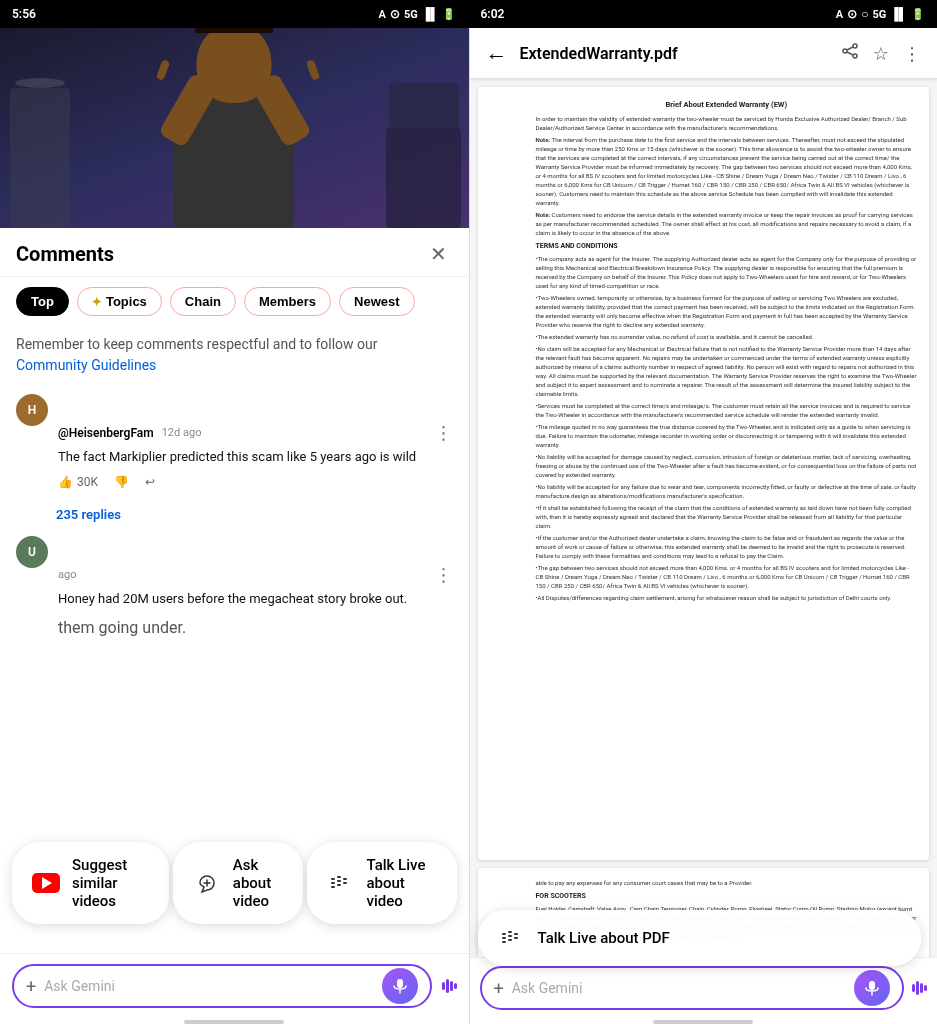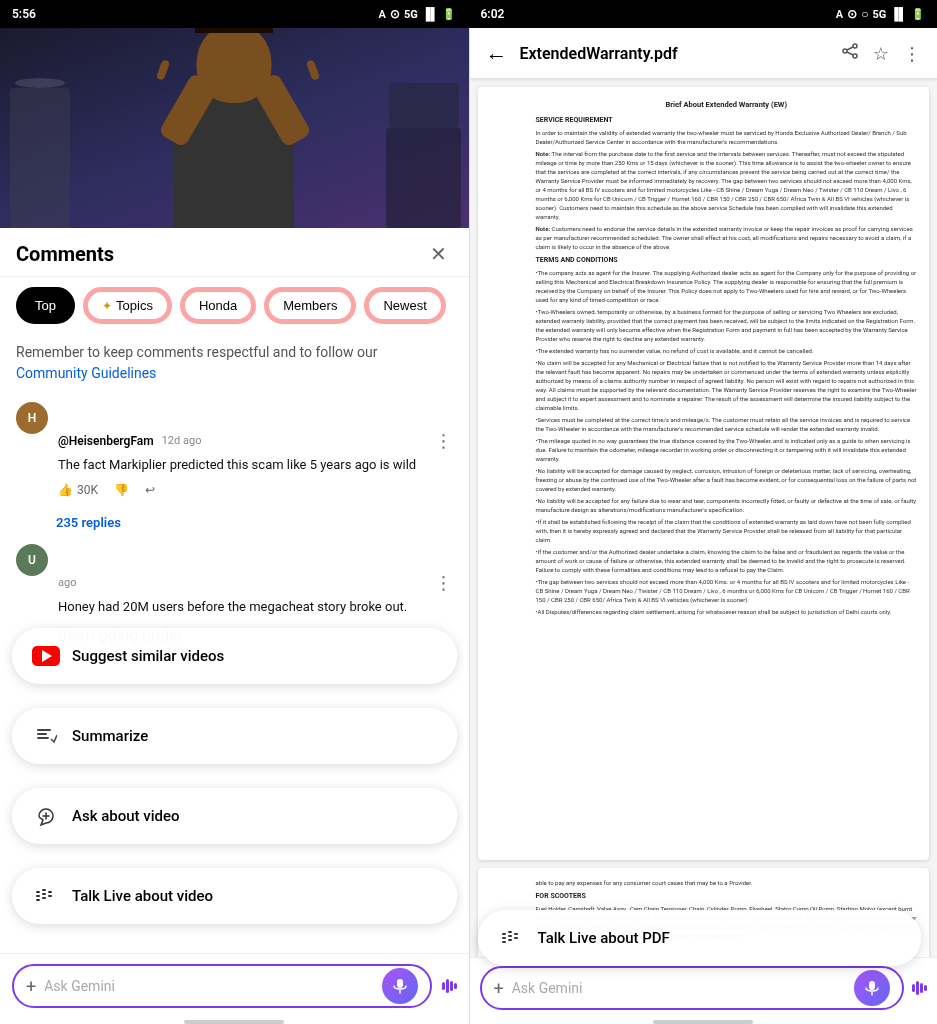--- a/index.html
+++ b/index.html
@@ -107,24 +107,24 @@
       gap: 8px;
       padding: 10px 16px;
       align-items: center;
       overflow-x: auto;
     }
 
     .filter-btn {
       padding: 6px 14px;
       border-radius: 20px;
       font-size: 13px;
-      font-weight: 400;
+      font-weight: 700;
       cursor: pointer;
       white-space: nowrap;
-      border: 5px solid #fca5a5;
+      border: 1px solid #fca5a5;
       background: #fff;
       color: #000;
     }
 
     .filter-btn.active {
       background: #000;
       color: #fff;
       border-color: #000;
     }
 
@@ -224,22 +224,22 @@
       cursor: pointer;
     }
 
     
     .floating-cards {
       position: absolute;
       bottom: 100px;
       left: 12px;
       right: 12px;
       display: flex;
-      flex-direction: column;
-      gap: 24px;
+      flex-direction: row;
+      gap: 4px;
       z-index: 10;
     }
 
     .floating-card {
       background: rgba(255,255,255,0.97);
       border-radius: 28px;
       padding: 14px 20px;
       display: flex;
       align-items: center;
       gap: 12px;
@@ -551,21 +551,21 @@
         <span class="comments-title">Comments</span>
         <div class="close-btn">✕</div>
       </div>
 
       <div class="comments-filters">
         <button class="filter-btn active">Top</button>
         <button class="filter-btn topics">
           <span class="topics-icon">✦</span>
           Topics
         </button>
-        <button class="filter-btn">Honda</button>
+        <button class="filter-btn">Chain</button>
         <button class="filter-btn">Members</button>
         <button class="filter-btn">Newest</button>
       </div>
 
       <div class="community-note">
         <span>Remember to keep comments respectful and to follow our </span>
         <a href="#">Community Guidelines</a>
       </div>
 
       <div class="comment-item">
@@ -612,31 +612,20 @@
     <div class="floating-cards">
       <div class="floating-card">
         <div class="card-icon">
           <div class="youtube-icon">
             <div class="youtube-play"></div>
           </div>
         </div>
         <span>Suggest similar videos</span>
       </div>
 
-      <div class="floating-card">
-        <div class="card-icon">
-          <svg width="22" height="22" viewBox="0 0 22 22" fill="none">
-            <rect x="2" y="4" width="14" height="2" rx="1" fill="#444"></rect>
-            <rect x="2" y="8" width="10" height="2" rx="1" fill="#444"></rect>
-            <rect x="2" y="12" width="12" height="2" rx="1" fill="#444"></rect>
-            <path d="M16 14 L19 17 L22 10" stroke="#444" stroke-width="1.5" fill="none"></path>
-          </svg>
-        </div>
-        <span>Summarize</span>
-      </div>
 
       <div class="floating-card">
         <div class="card-icon">
           <svg width="22" height="22" viewBox="0 0 22 22" fill="none">
             <path d="M4 11 C4 7 7 4 11 4 C15 4 18 7 18 11 C18 15 15 18 11 18 L6 20 L8 15 C5.5 13.5 4 12.4 4 11Z" stroke="#333" stroke-width="1.5" fill="none"></path>
             <path d="M8 11 L14 11 M11 8 L11 14" stroke="#333" stroke-width="1.5" stroke-linecap="round"></path>
           </svg>
         </div>
         <span>Ask about video</span>
       </div>
@@ -699,21 +688,20 @@
         <span class="pdf-action-icon">☆</span>
         <span class="pdf-action-icon">⋮</span>
       </div>
     </div>
 
     <div class="pdf-content-area">
 
       <div class="pdf-page-upper">
         <div class="pdf-text-content">
           <div class="pdf-section-title">Brief About Extended Warranty (EW)</div>
-          <div class="pdf-subtitle">SERVICE REQUIREMENT</div>
           <div class="pdf-paragraph">In order to maintain the validity of extended warranty the two-wheeler must be serviced by Honda Exclusive Authorized Dealer/ Branch / Sub Dealer/Authorized Service Center in accordance with the manufacturer's recommendations.</div>
           <div class="pdf-paragraph"><span class="pdf-note">Note: </span>The interval from the purchase date to the first service and the intervals between services. Thereafter, must not exceed the stipulated mileage or time by more than 250 Kms or 15 days (whichever is the sooner). This time allowance is to assist the two-wheeler owner to ensure that the services are completed at the correct intervals, if any circumstances prevent the service being carried out at the correct time/ the Warranty Service Provider must be informed immediately by recovery. The gap between two services should not exceed more than 4,000 Kms, or 4 months for all BS IV scooters and for limited motorcycles Like - CB Shine / Dream Yuga / Dream Neo / Twister / CB 110 Dream / Livo , 6 months or 6,000 Kms for CB Unicorn / CB Trigger / Hornet 160 / CBR 150 / CBR 250 / CBR 650/ Africa Twin &amp; All BS VI vehicles (whichever is sooner). Customers need to maintain this schedule as the above service Schedule has been complied with will invalidate this extended warranty.</div>
           <div class="pdf-paragraph"><span class="pdf-note">Note: </span>Customers need to endorse the service details in the extended warranty invoice or keep the repair invoices as proof for carrying services as per manufacturer recommended scheduled. The owner shall effect at his cost, all modifications and repairs necessary to avoid a claim, if a claim is likely to occur in the absence of the above.</div>
           <div class="pdf-subtitle">TERMS AND CONDITIONS</div>
           <div class="pdf-paragraph">•The company acts as agent for the Insurer. The supplying Authorized dealer acts as agent for the Company only for the purpose of providing or selling this Mechanical and Electrical Breakdown Insurance Policy. The supplying dealer is responsible for ensuring that the full premium is received by the Company on behalf of the Insurer. This Policy does not apply to Two-Wheelers used for hire and reward, or for Two-Wheelers used for any kind of timed-competition or race.</div>
           <div class="pdf-paragraph">•Two-Wheelers owned, temporarily or otherwise, by a business formed for the purpose of selling or servicing Two Wheelers are excluded, extended warranty liability, provided that the correct payment has been received, will be subject to the limits indicated on the Registration Form. the extended warranty will only become effective when the Registration Form and payment in full has been accepted by the Warranty Service Provider who reserve the right to decline any extended warranty.</div>
           <div class="pdf-paragraph">•The extended warranty has no surrender value, no refund of cost is available, and it cannot be cancelled.</div>
           <div class="pdf-paragraph">•No claim will be accepted for any Mechanical or Electrical failure that is not notified to the Warranty Service Provider more than 14 days after the relevant fault has become apparent. No repairs may be undertaken or commenced under the terms of extended warranty unless explicitly authorized by means of a claims authority number in respect of agreed liability. No person will exist with regard to repairs not authorized in this way. All claims must be supported by the relevant documentation. The Warranty Service Provider reserves the right to examine the Two-Wheeler and subject it to expert assessment and to nominate a repairer. The result of the assessment will determine the insured liability subject to the claimable limits.</div>
           <div class="pdf-paragraph">•Services must be completed at the correct time/s and mileage/s. The customer must retain all the service invoices and is required to service the Two-Wheeler in accordance with the manufacturer's recommended service schedule will render the extended warranty invalid.</div>
           <div class="pdf-paragraph">•The mileage quoted in no way guarantees the true distance covered by the Two-Wheeler, and is indicated only as a guide to when servicing is due. Failure to maintain the odometer, mileage recorder in working order or disconnecting it or tampering with it will invalidate this extended warranty.</div>

